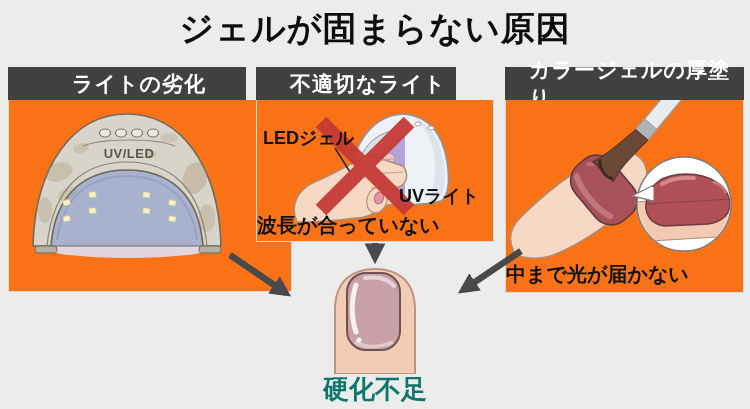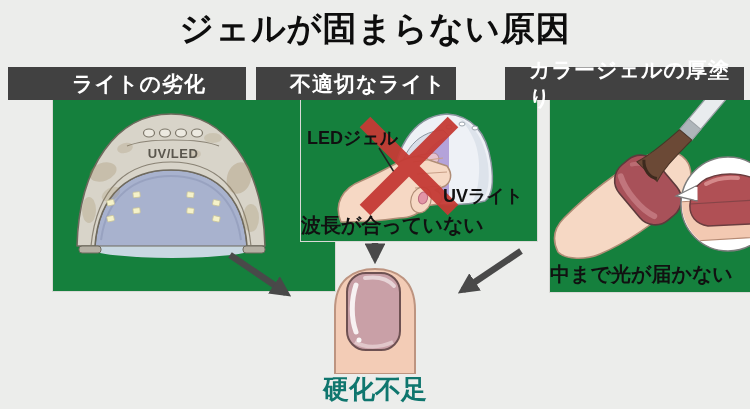--- a/index.html
+++ b/index.html
@@ -14,24 +14,23 @@
     text-align:center; font-size:34px; font-weight:700;
     letter-spacing:1px; color:#0d0d0d;
   }
   .panel { position:absolute; top:67px; }
   .panel-header {
     height:33px; background:#414141; color:#ffffff;
     font-size:21px; font-weight:700; letter-spacing:1px;
     display:flex; align-items:center; justify-content:center;padding-left:24px;
   }
   .panel-body {
-    position:relative; background:#15803d;
+    position:relative; background:#f97316;
     border:1px solid #d9d9d6; border-top:none; box-sizing:border-box;
     overflow:hidden;
-    margin-left:44px;
   }
   .caption {
     position:absolute; left:0; right:0; text-align:left;
     font-weight:700; color:#111;
   }
   .caption-1 { bottom:4px;  font-size:21px; }
   .caption-2 { bottom:2px;  font-size:20px; }
   .caption-3 { bottom:4px;  font-size:20px; }
   .mini-label { position:absolute; font-size:18px; font-weight:700; color:#111; }
   .label-gel   { left:6px;   top:26px; }

